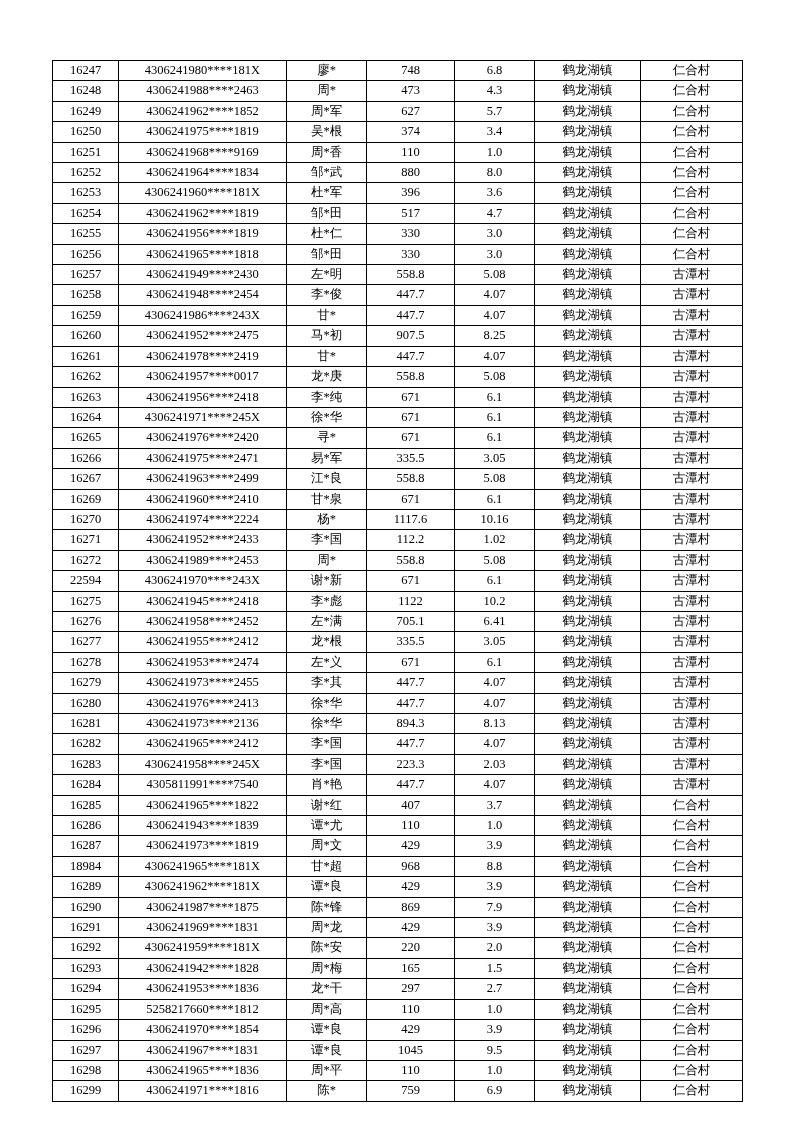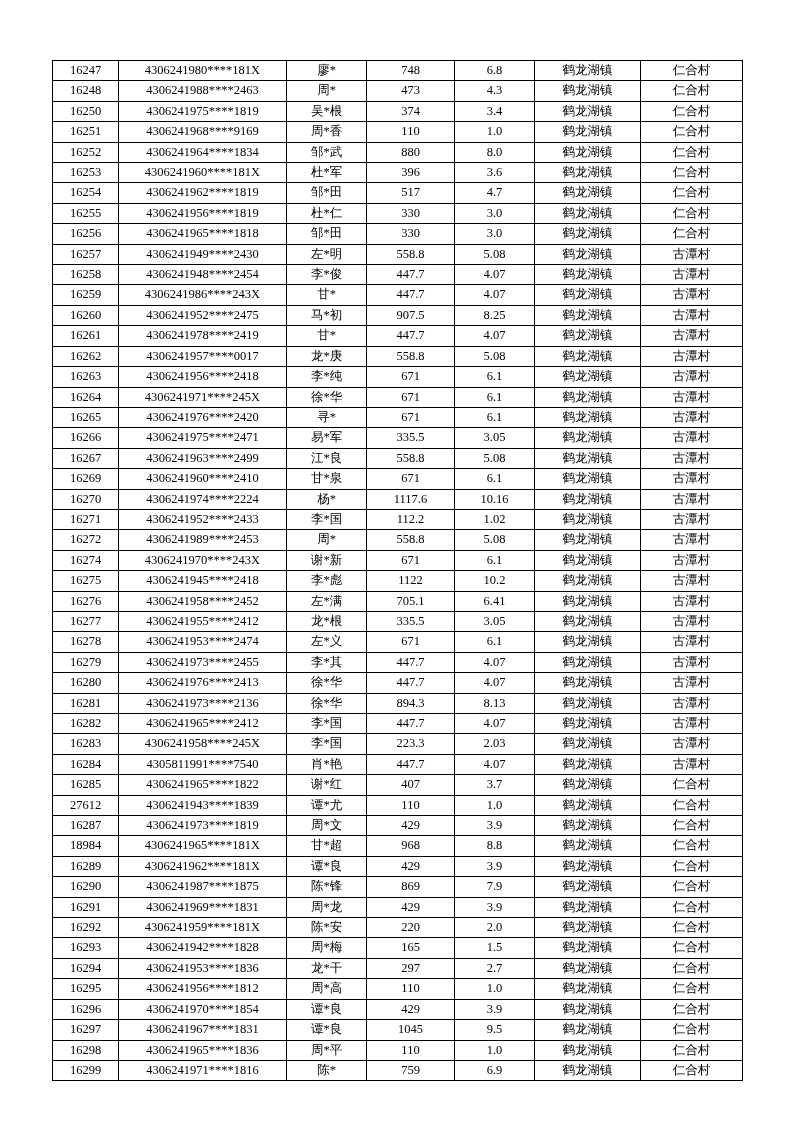--- a/index.html
+++ b/index.html
@@ -79,20 +79,29 @@
         <tr>
           <td class="seq">16248</td>
           <td class="idnum">4306241988****2463</td>
           <td class="name">周*</td>
           <td class="amount">473</td>
           <td class="area">4.3</td>
           <td class="town">鹤龙湖镇</td>
           <td class="village">仁合村</td>
         </tr>
         <tr>
+          <td class="seq">16249</td>
+          <td class="idnum">4306241962****1852</td>
+          <td class="name">周*军</td>
+          <td class="amount">627</td>
+          <td class="area">5.7</td>
+          <td class="town">鹤龙湖镇</td>
+          <td class="village">仁合村</td>
+        </tr>
+        <tr>
           <td class="seq">16250</td>
           <td class="idnum">4306241975****1819</td>
           <td class="name">吴*根</td>
           <td class="amount">374</td>
           <td class="area">3.4</td>
           <td class="town">鹤龙湖镇</td>
           <td class="village">仁合村</td>
         </tr>
         <tr>
           <td class="seq">16251</td>
@@ -277,21 +286,21 @@
         <tr>
           <td class="seq">16272</td>
           <td class="idnum">4306241989****2453</td>
           <td class="name">周*</td>
           <td class="amount">558.8</td>
           <td class="area">5.08</td>
           <td class="town">鹤龙湖镇</td>
           <td class="village">古潭村</td>
         </tr>
         <tr>
-          <td class="seq">16274</td>
+          <td class="seq">22594</td>
           <td class="idnum">4306241970****243X</td>
           <td class="name">谢*新</td>
           <td class="amount">671</td>
           <td class="area">6.1</td>
           <td class="town">鹤龙湖镇</td>
           <td class="village">古潭村</td>
         </tr>
         <tr>
           <td class="seq">16275</td>
           <td class="idnum">4306241945****2418</td>
@@ -385,21 +394,21 @@
         <tr>
           <td class="seq">16285</td>
           <td class="idnum">4306241965****1822</td>
           <td class="name">谢*红</td>
           <td class="amount">407</td>
           <td class="area">3.7</td>
           <td class="town">鹤龙湖镇</td>
           <td class="village">仁合村</td>
         </tr>
         <tr>
-          <td class="seq">27612</td>
+          <td class="seq">16286</td>
           <td class="idnum">4306241943****1839</td>
           <td class="name">谭*尤</td>
           <td class="amount">110</td>
           <td class="area">1.0</td>
           <td class="town">鹤龙湖镇</td>
           <td class="village">仁合村</td>
         </tr>
         <tr>
           <td class="seq">16287</td>
           <td class="idnum">4306241973****1819</td>
@@ -467,21 +476,21 @@
           <td class="seq">16294</td>
           <td class="idnum">4306241953****1836</td>
           <td class="name">龙*干</td>
           <td class="amount">297</td>
           <td class="area">2.7</td>
           <td class="town">鹤龙湖镇</td>
           <td class="village">仁合村</td>
         </tr>
         <tr>
           <td class="seq">16295</td>
-          <td class="idnum">4306241956****1812</td>
+          <td class="idnum">5258217660****1812</td>
           <td class="name">周*高</td>
           <td class="amount">110</td>
           <td class="area">1.0</td>
           <td class="town">鹤龙湖镇</td>
           <td class="village">仁合村</td>
         </tr>
         <tr>
           <td class="seq">16296</td>
           <td class="idnum">4306241970****1854</td>
           <td class="name">谭*良</td>

